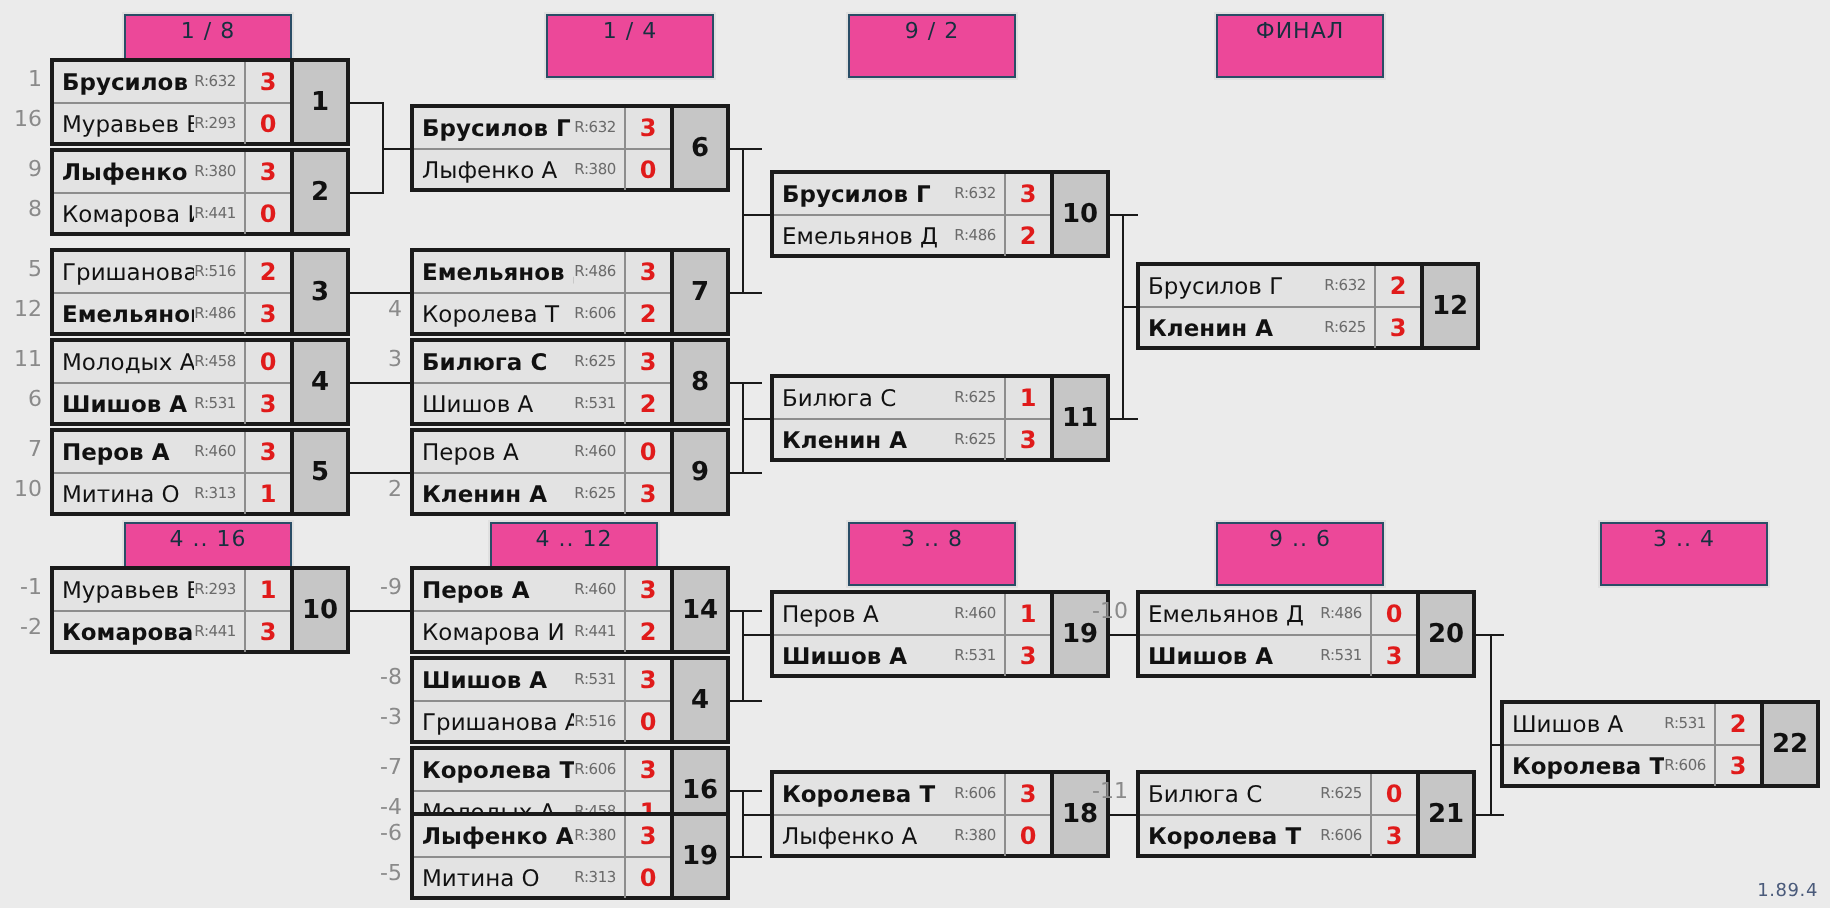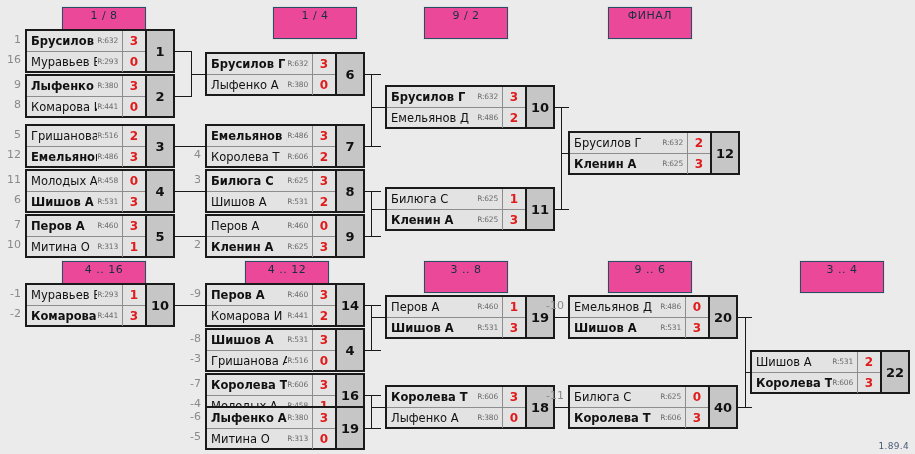--- a/index.html
+++ b/index.html
@@ -488,21 +488,21 @@
             <div class="pname">Билюга С</div>
             <div class="prating">R:625</div>
             <div class="pscore">0</div>
           </div>
           <div class="prow">
             <div class="pname win">Королева Т</div>
             <div class="prating">R:606</div>
             <div class="pscore">3</div>
           </div>
         </div>
-        <div class="mnum">40</div>
+        <div class="mnum">21</div>
       </div>
       <div class="match" style="left: 750px; top: 350px; width: 160px;">
         <div class="rows">
           <div class="prow top">
             <div class="pname">Шишов А</div>
             <div class="prating">R:531</div>
             <div class="pscore">2</div>
           </div>
           <div class="prow">
             <div class="pname win">Королева Т</div>

